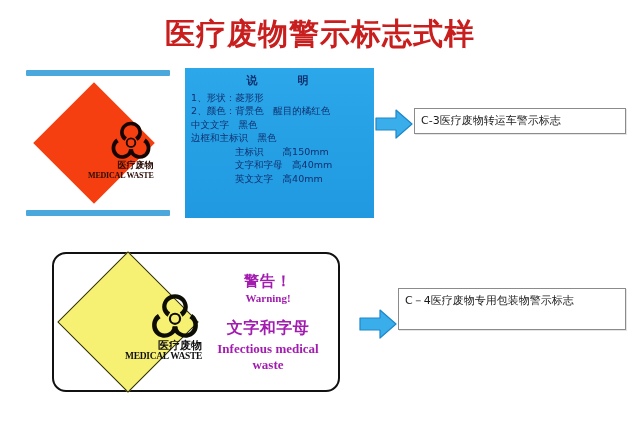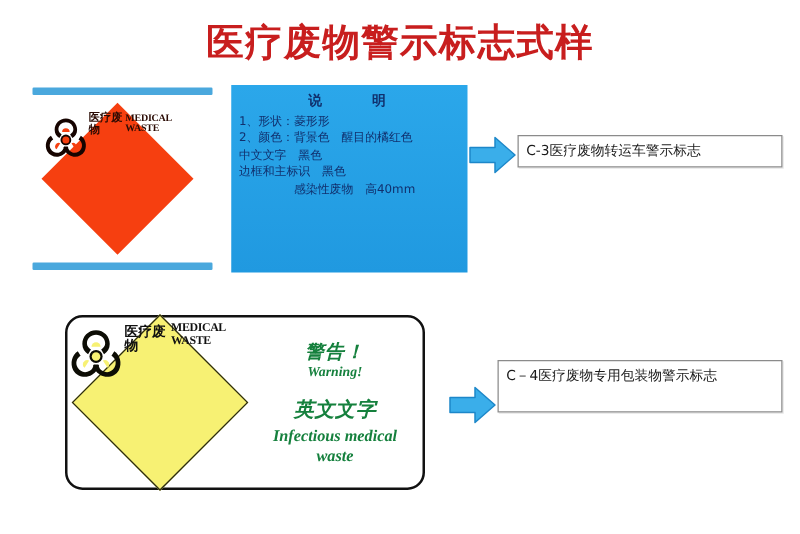--- a/index.html
+++ b/index.html
@@ -79,22 +79,22 @@
   #orange-diamond {
     background: #f63f10;
   }
   .diamond-content {
     position: absolute;
     left: 0;
     top: 0;
     width: 100%;
     height: 100%;
     display: flex;
-    flex-direction: row;
-    align-items: flex-start;
+    flex-direction: column;
+    align-items: flex-end;
     justify-content: center;
   }
   .bio {
     display: block;
   }
   #orange-sign-wrap .diamond-content { padding-top: 6px; }
   .sign-cn {
     font-family: "DejaVu Sans", "Liberation Sans", sans-serif;
     font-weight: bold;
     line-height: 1;
@@ -204,22 +204,21 @@
     font-size: 9.5px; color: #111111; margin-top: 1px;
     letter-spacing: -0.3px;
     font-family: "Liberation Serif", "DejaVu Serif", serif;
   }
 
   #warning-text {
     flex: 1 1 auto;
     padding-left: 4px;
     padding-right: 8px;
     text-align: center;
-    color: #15803d;
-    font-style: italic;
+    color: #a21caf;
   }
   #warn-cn {
     font-family: "DejaVu Sans", "Liberation Sans", sans-serif;
     font-size: 15px;
     font-weight: bold;
     letter-spacing: 1px;
   }
   #warn-en {
     font-family: "Liberation Serif", "DejaVu Serif", serif;
     font-size: 11px;
@@ -276,21 +275,23 @@
       </div>
     </div>
   </div>
 
   <div id="spec-panel">
     <div id="spec-heading">说　　明</div>
     <div class="spec-line">1、形状：菱形形</div>
     <div class="spec-line">2、颜色：背景色　醒目的橘红色</div>
     <div class="spec-line">中文文字　黑色</div>
     <div class="spec-line">边框和主标识　黑色</div>
-    <div class="spec-line indent">感染性废物　高40mm</div>
+    <div class="spec-line indent">主标识　　高150mm</div>
+    <div class="spec-line indent">文字和字母　高40mm</div>
+    <div class="spec-line indent">英文文字　高40mm</div>
   </div>
 </div>
 
 <svg class="arrow" id="arrow-1" viewBox="0 0 40 34">
   <path d="M2 11 H22 V3 L38 17 L22 31 V23 H2 Z" fill="#3aaeea" stroke="#1d87c9" stroke-width="1.2" stroke-linejoin="round"></path>
 </svg>
 
 <div class="label-box" id="label-c3">
   <span>C-3医疗废物转运车警示标志</span>
 </div>
@@ -313,21 +314,21 @@
         </g>
       </svg>
       <div class="sign-cn">医疗废物</div>
       <div class="sign-en">MEDICAL WASTE</div>
     </div>
   </div>
 
   <div id="warning-text">
     <div id="warn-cn">警告！</div>
     <div id="warn-en">Warning!</div>
-    <div id="infect-cn">英文文字</div>
+    <div id="infect-cn">文字和字母</div>
     <div id="infect-en">Infectious medical waste</div>
   </div>
 </div>
 
 <svg class="arrow" id="arrow-2" viewBox="0 0 40 34">
   <path d="M2 11 H22 V3 L38 17 L22 31 V23 H2 Z" fill="#3aaeea" stroke="#1d87c9" stroke-width="1.2" stroke-linejoin="round"></path>
 </svg>
 
 <div class="label-box" id="label-c4">
   <span>C－4医疗废物专用包装物警示标志</span>

